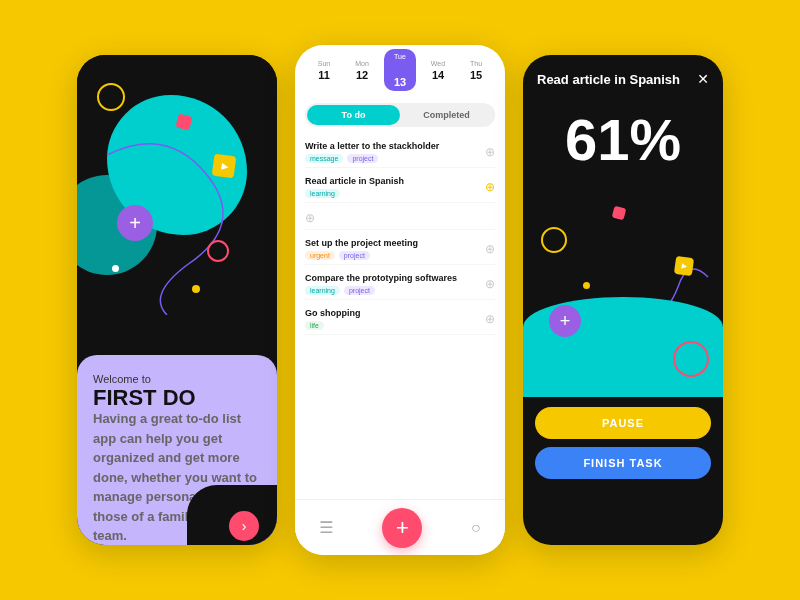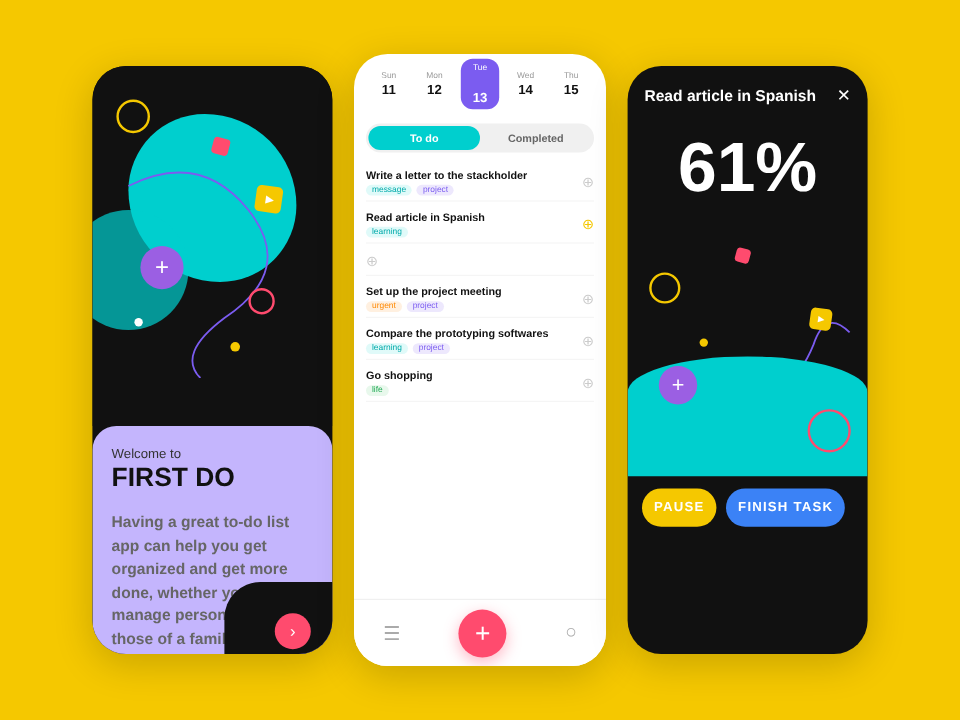--- a/index.html
+++ b/index.html
@@ -161,21 +161,21 @@
     .card1-welcome {
       font-size: 11px;
       color: #333;
       margin-bottom: 2px;
     }
     .card1-title {
       font-size: 22px;
       font-weight: 900;
       color: #111;
       line-height: 1;
-      margin-bottom: 16px;
+      margin-bottom: 0;
     }
     .card1-desc {
       font-size: 13px;
       color: #666;
       line-height: 1.5;
       font-weight: bold;
     }
     .card1-arrow {
       position: absolute;
       bottom: 14px;
@@ -466,21 +466,21 @@
     .art-squiggle {
       position: absolute;
       top: 60px;
       left: 5px;
       width: 190px;
       height: 140px;
     }
     .card3-buttons {
       padding: 10px 12px 16px;
       display: flex;
-      flex-direction: row;
+      flex-direction: column;
       gap: 8px;
     }
     .btn-pause {
       background: #F5C800;
       border: none;
       border-radius: 20px;
       padding: 10px;
       font-size: 11px;
       font-weight: 700;
       color: #fff;

